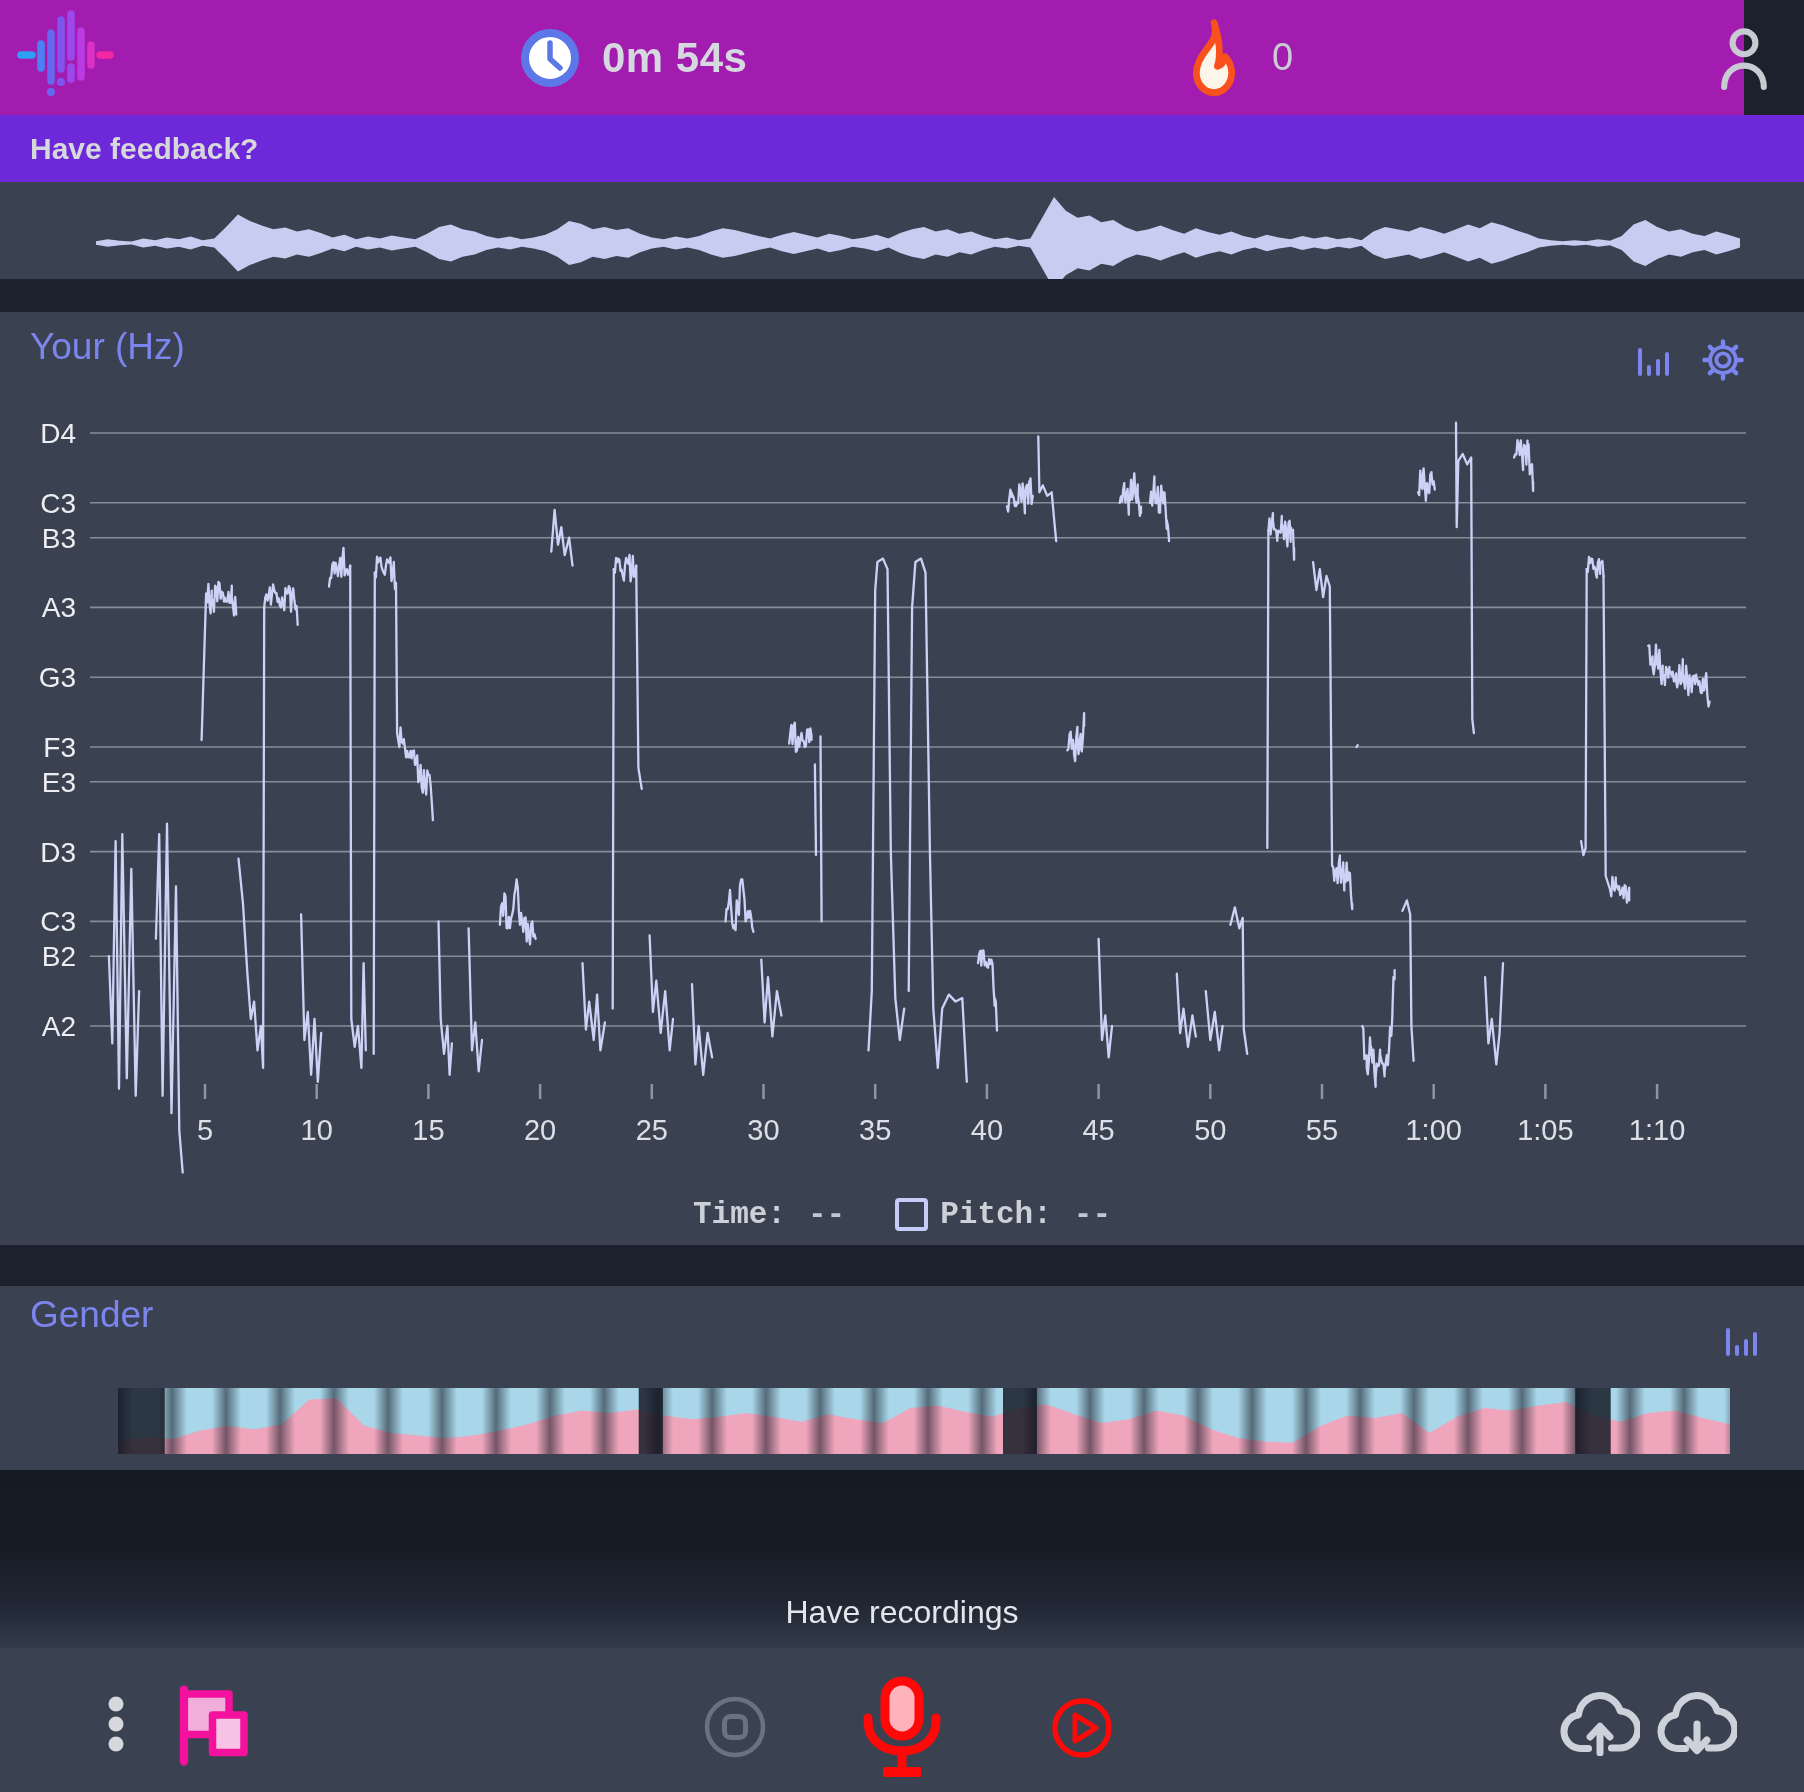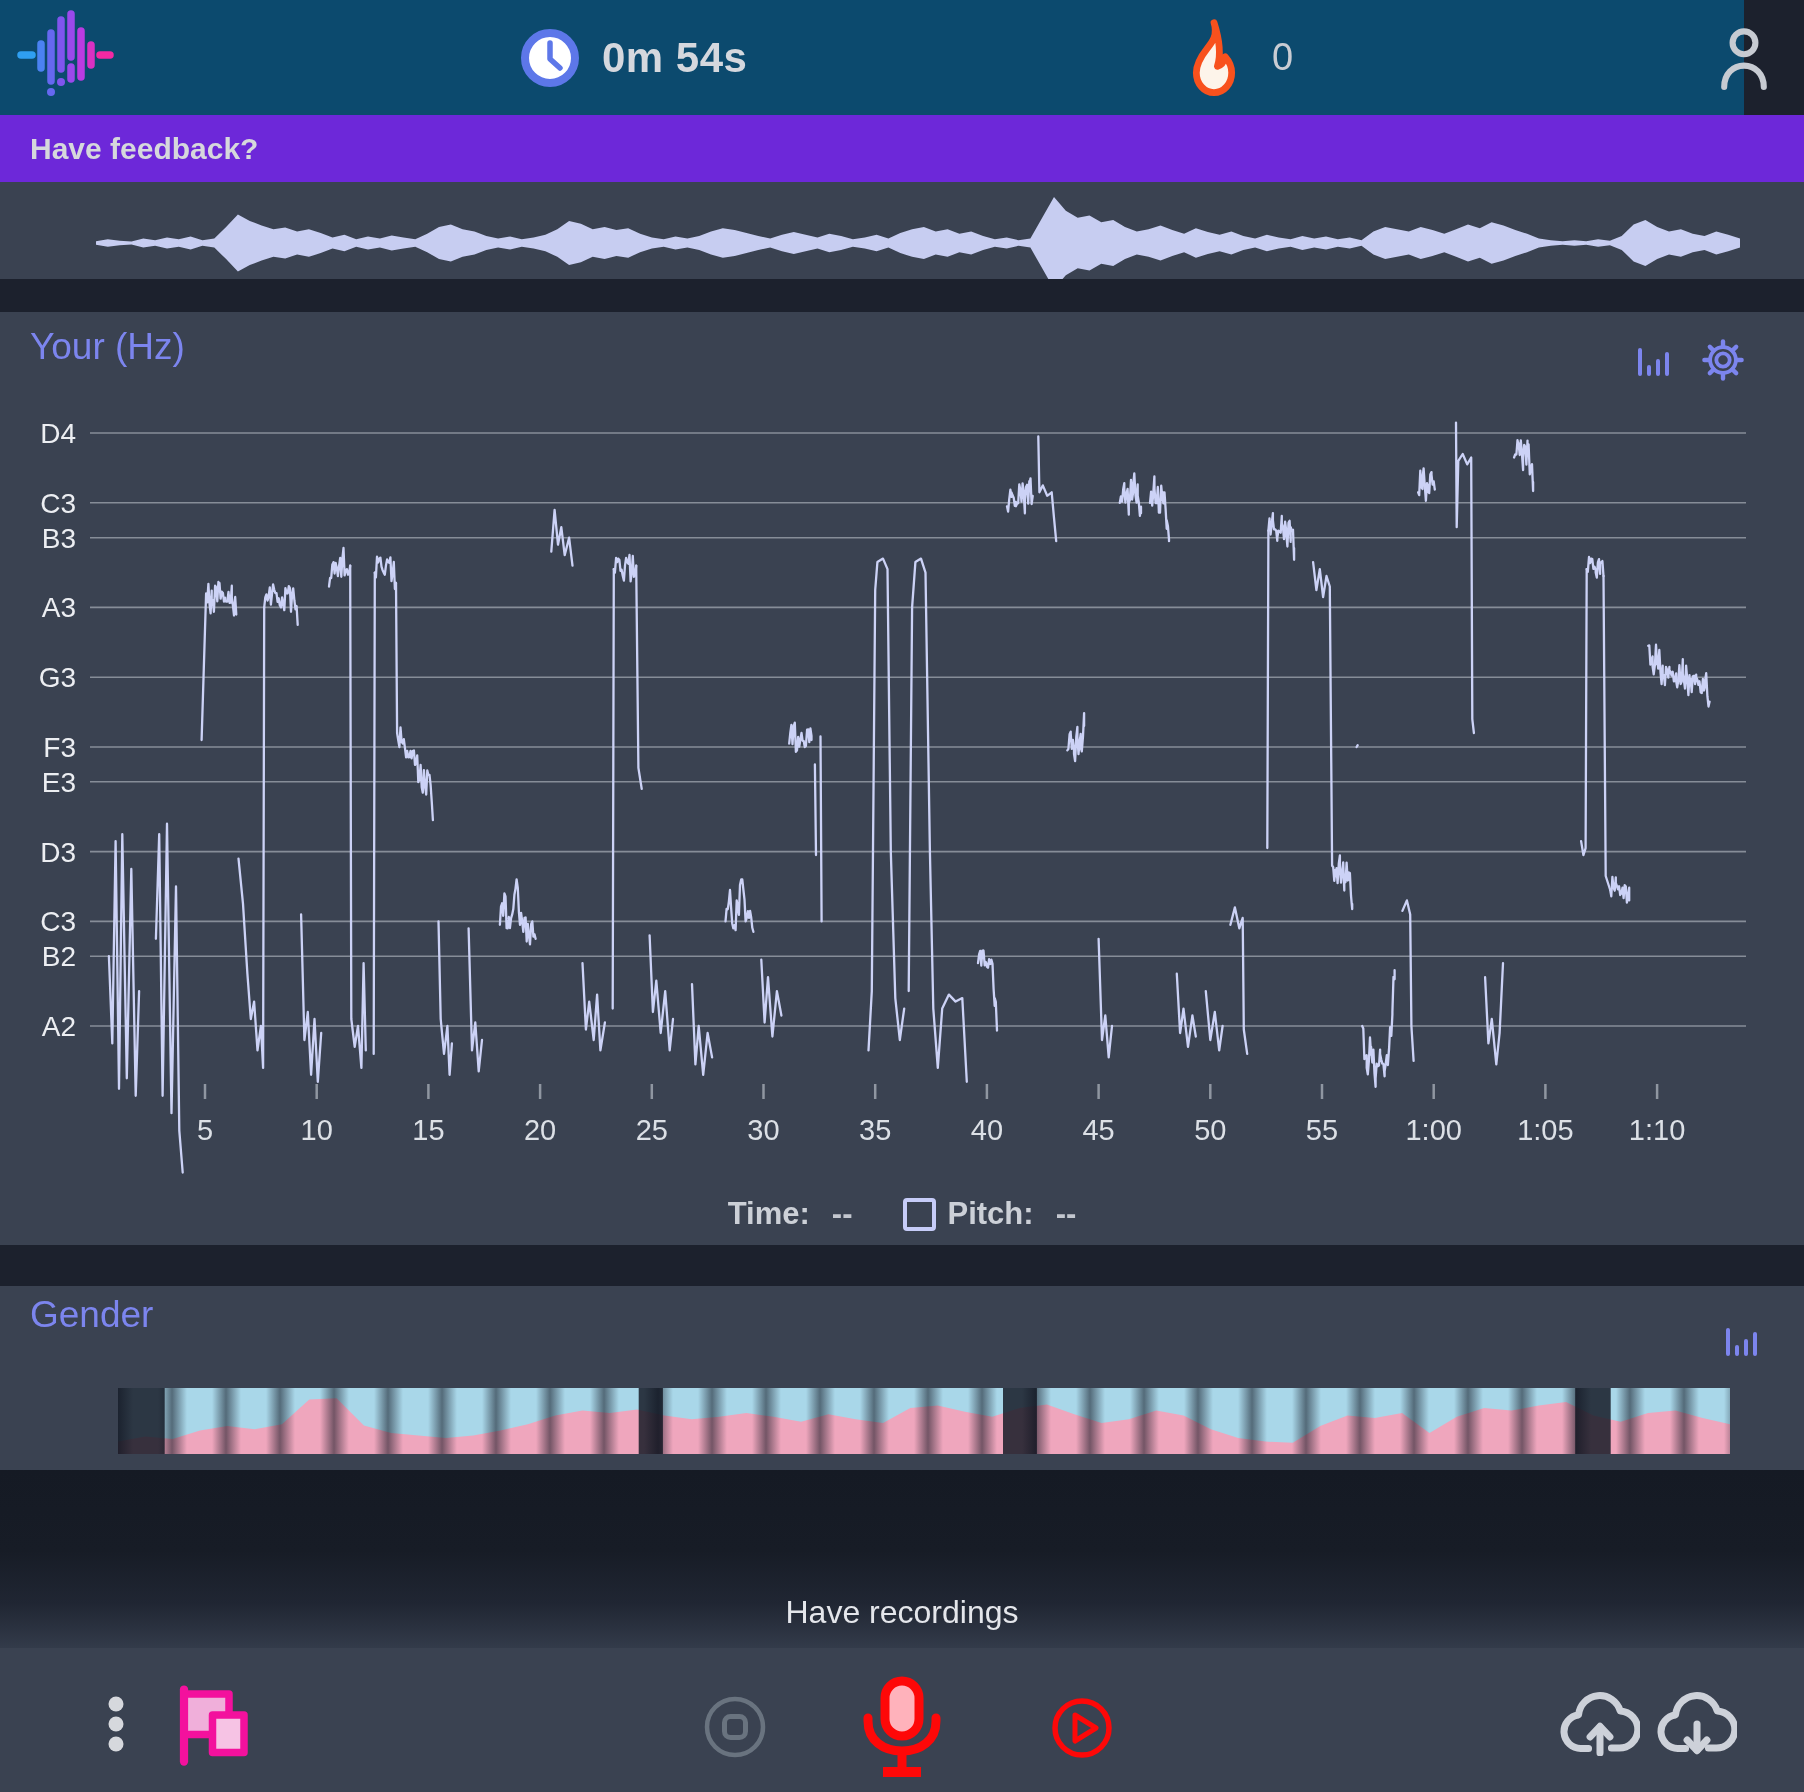--- a/index.html
+++ b/index.html
@@ -1,41 +1,41 @@
 <!DOCTYPE html>
 <html><head>
 <meta charset="utf-8">
 <style>
   html,body{margin:0;padding:0;background:#1c212d;}
   body{width:1804px;height:1792px;overflow:hidden;position:relative;
        font-family:"Liberation Sans","DejaVu Sans",sans-serif;-webkit-font-smoothing:antialiased;}
   .abs{position:absolute;}
   
-  .header{left:0;top:0;width:1744px;height:115px;background:#0c4a6e;}
+  .header{left:0;top:0;width:1744px;height:115px;background:#a21caf;}
   .logo{left:14px;top:6px;width:100px;height:100px;}
   .timer-group{left:518px;top:0;height:115px;display:flex;align-items:center;gap:20px;}
   .timer-text{font-size:42px;font-weight:700;color:#d5d8de;letter-spacing:.5px;}
   .streak-group{left:1186px;top:0;height:115px;display:flex;align-items:center;gap:30px;}
   .streak-text{font-size:38px;font-weight:500;color:#c9ccd3;}
   .profile{left:1718px;top:26px;width:52px;height:64px;}
   
   .feedback{left:0;top:115px;width:1804px;height:67px;background:#6d28d9;display:flex;align-items:center;}
   .feedback span{margin-left:30px;font-size:30px;font-weight:600;color:#d6d8dc;}
   
   .wave-panel{left:0;top:182px;width:1804px;height:97px;background:#3a4251;}
   
   .pitch-panel{left:0;top:312px;width:1804px;height:933px;background:#3a4251;}
   .panel-title{font-size:37px;font-weight:500;color:#7c85ee;}
   .pitch-title{left:30px;top:14px;}
   .icon-btn{cursor:pointer;}
   .pitch-chart-btn{left:1636px;top:32px;width:36px;height:34px;}
   .pitch-settings-btn{left:1702px;top:26px;width:42px;height:44px;}
   #pitch-svg{left:0;top:0;width:1804px;height:933px;}
   svg text{font-family:"Liberation Sans","DejaVu Sans",sans-serif;}
-  .status-row{left:0;top:876px;width:1804px;height:52px;display:flex;align-items:center;justify-content:center;}
+  .status-row{left:0;top:876px;width:1804px;height:52px;display:flex;align-items:center;justify-content:center;font-family:Liberation Mono, monospace;}
   .status-label{font-size:31px;font-weight:700;color:#ccd0d7;}
   .status-value{font-size:31px;font-weight:600;color:#c3c7cf;}
   .gap22{width:22px;}.gap50{width:50px;}.gap12{width:12px;}
   .pitch-checkbox{width:25px;height:25px;border:4.5px solid #c6ccf8;border-radius:4px;background:transparent;}
   
   .gender-panel{left:0;top:1286px;width:1804px;height:184px;background:#3a4251;}
   .gender-title{left:30px;top:8px;}
   .gender-chart-btn{left:1724px;top:38px;width:36px;height:34px;}
   .gender-strip{left:118px;top:102px;width:1612px;height:66px;overflow:hidden;}
   .gender-strip svg{position:absolute;left:0;top:0;}

